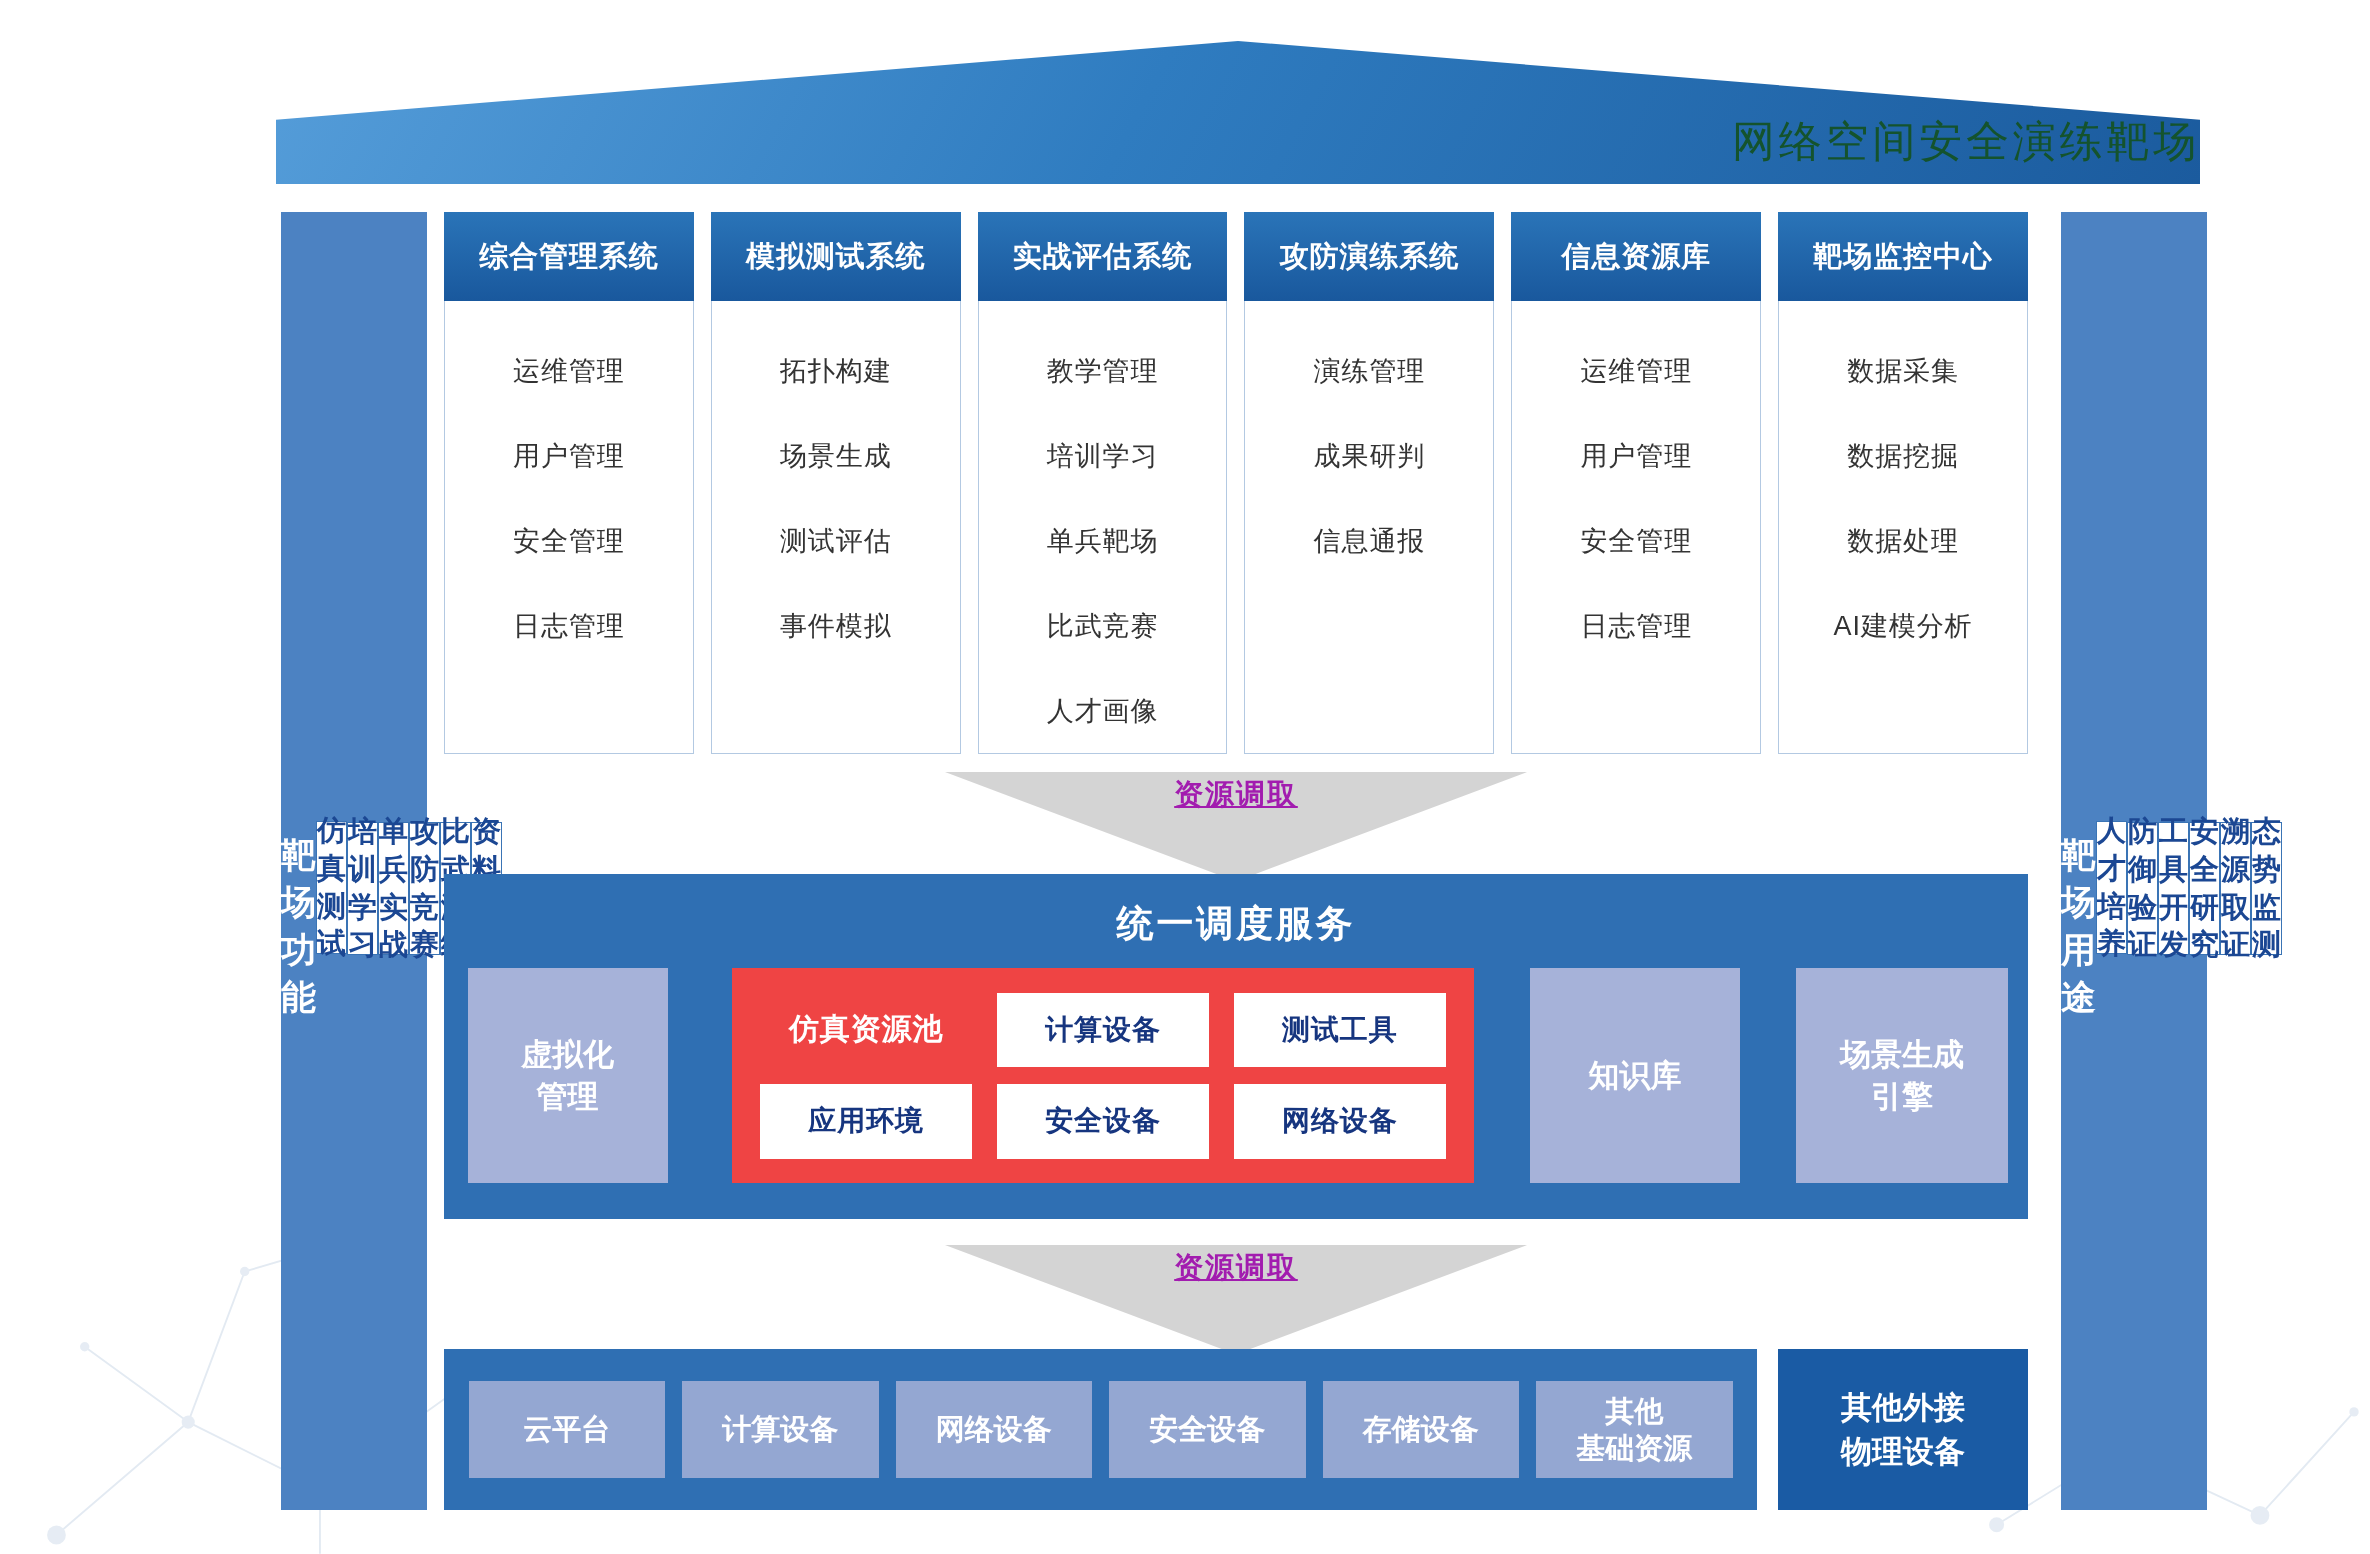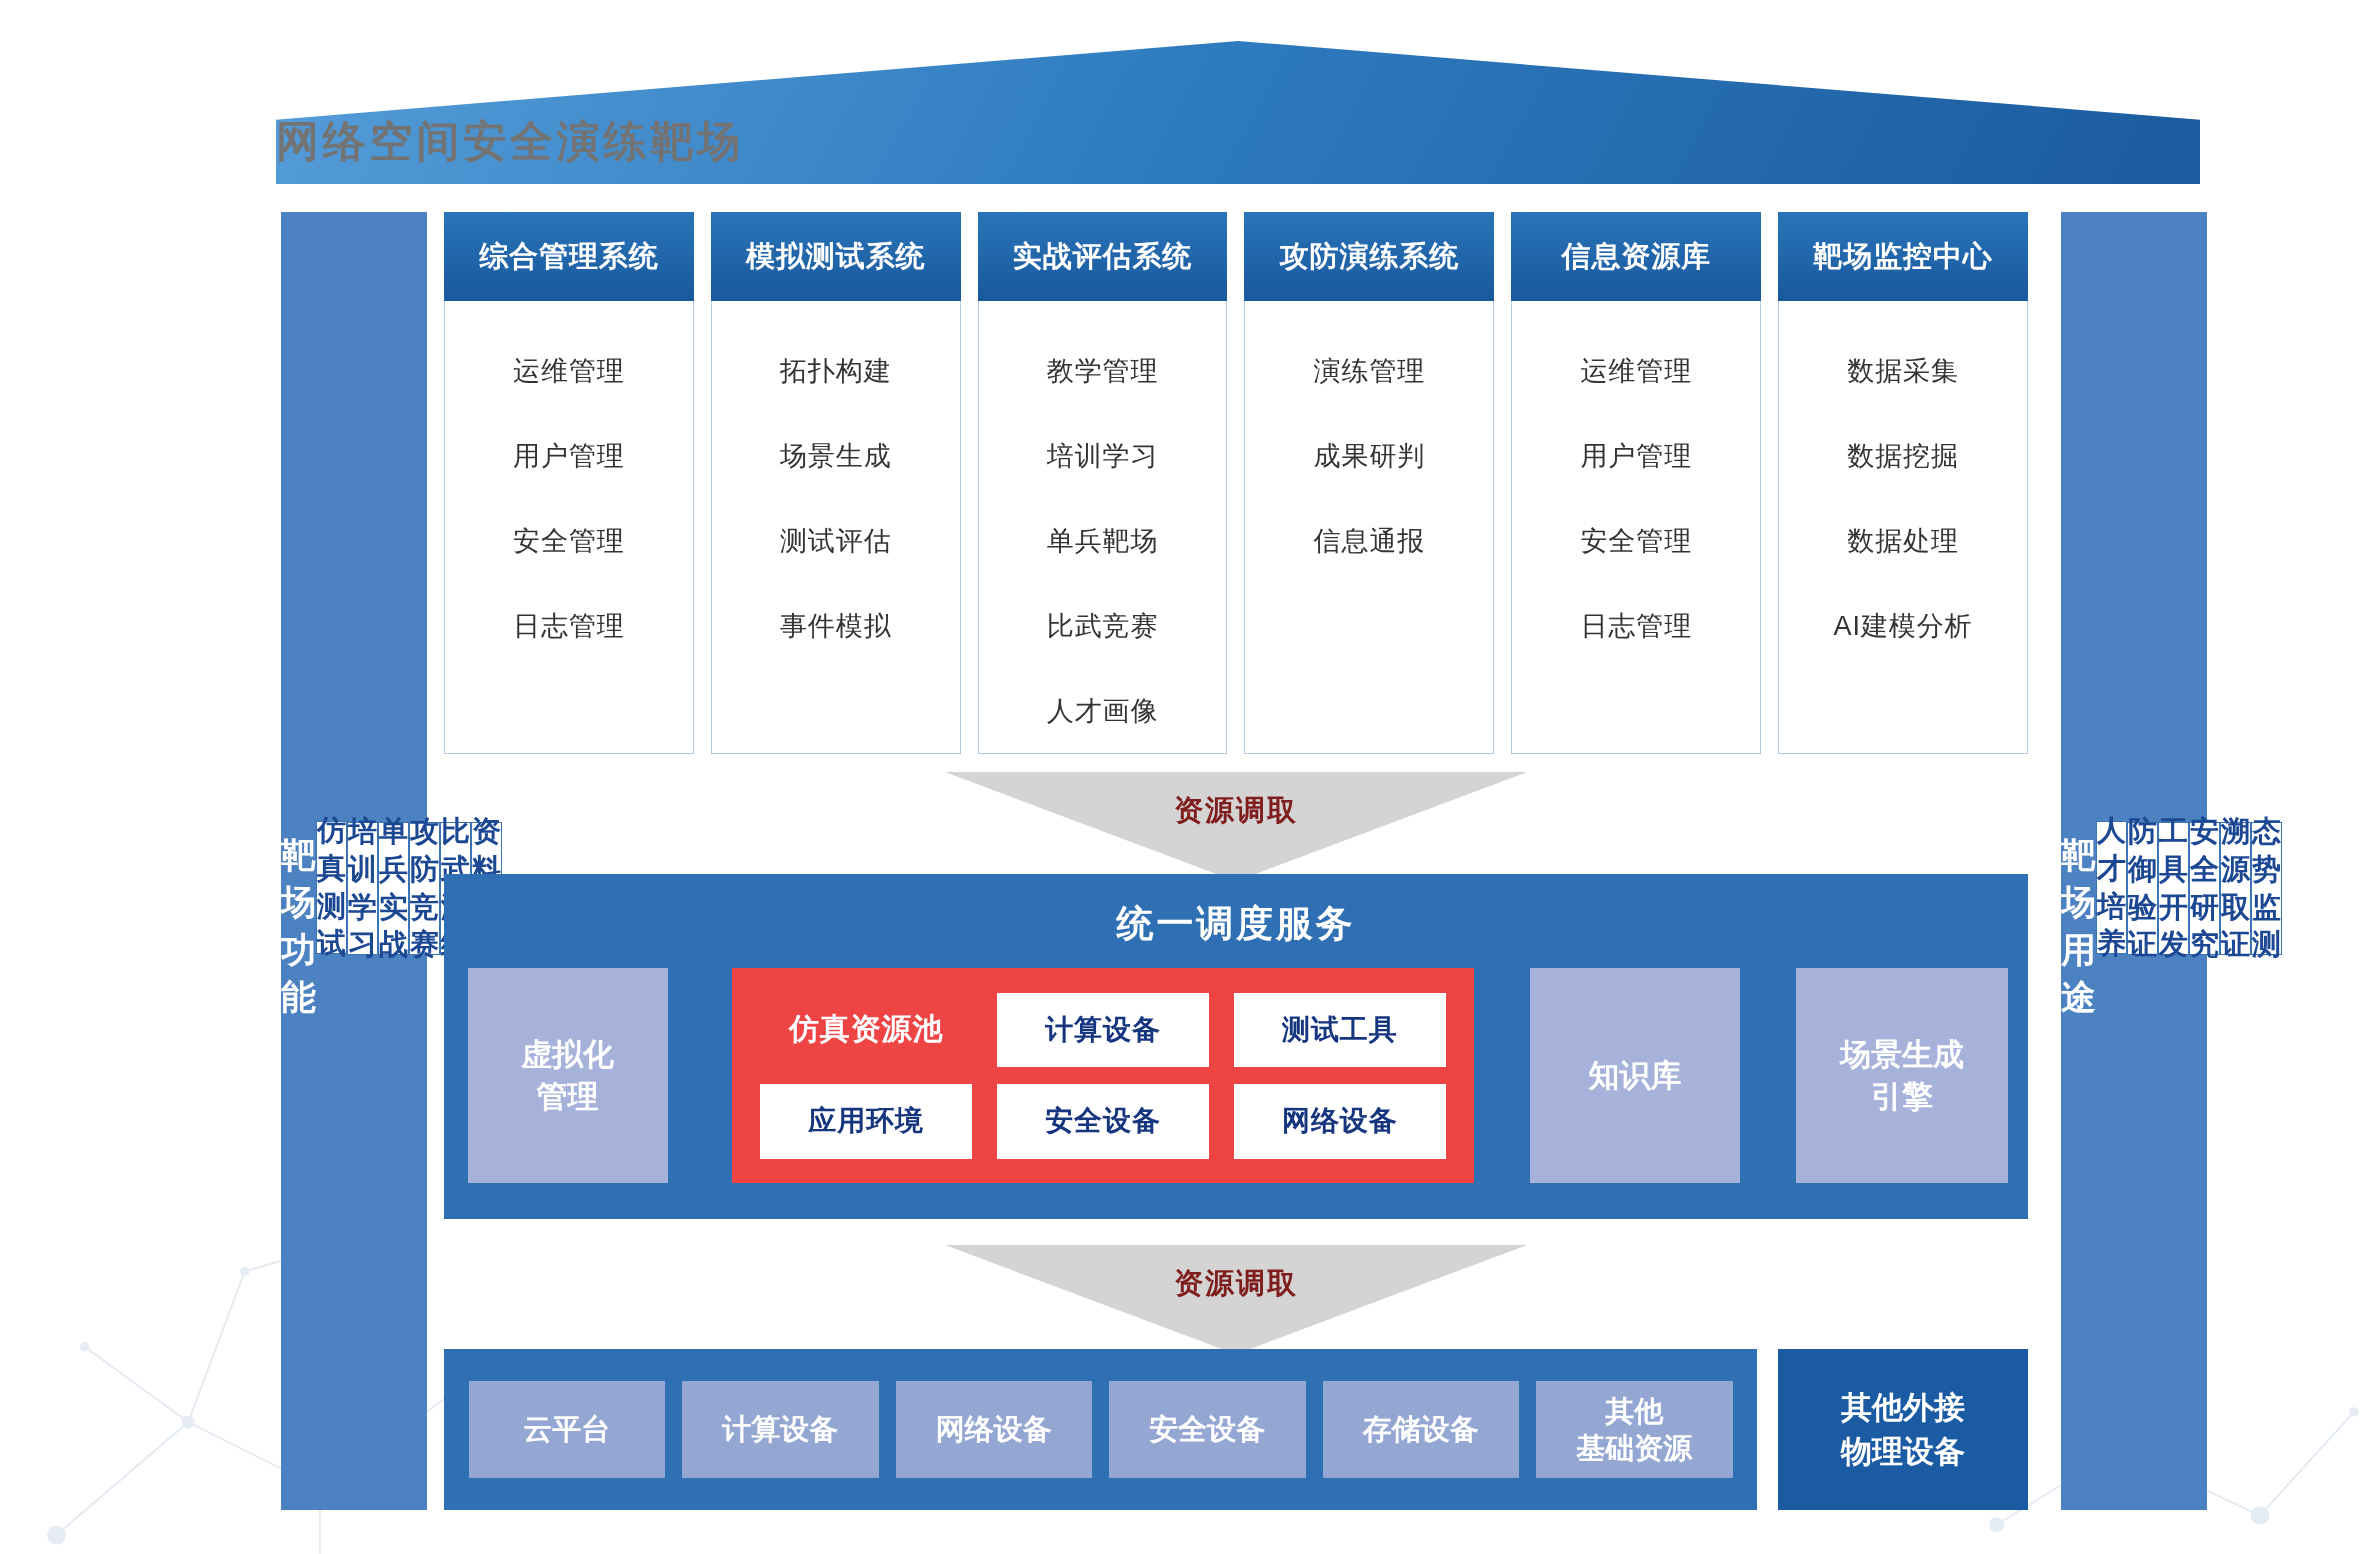--- a/index.html
+++ b/index.html
@@ -6,22 +6,22 @@
   body { font-family: "Liberation Sans", "DejaVu Sans", sans-serif; }
   .canvas { position: relative; width: 2370px; height: 1555px; background: #ffffff; overflow: hidden; }
 
   .deco { position: absolute; pointer-events: none; opacity: .9; }
 
   
   .roof { position: absolute; left: 276px; top: 41px; width: 1924px; height: 143px; }
   .roof-shape { position: absolute; inset: 0;
     background: linear-gradient(118deg, #559dd9 0%, #2f7cc0 45%, #1b5b9e 100%);
     clip-path: polygon(0 55%, 50% 0, 100% 55%, 100% 100%, 0 100%); }
-  .roof-title { position: absolute; left: 0; right: 0; bottom: 13px; text-align: left;
-    color: #737373; font-size: 43px; font-weight: bold; letter-spacing: 3.8px; }
+  .roof-title { position: absolute; left: 0; right: 0; bottom: 13px; text-align: right;
+    color: #14532d; font-size: 43px; font-weight: normal; letter-spacing: 3.8px; }
 
   
   .side { position: absolute; top: 212px; width: 146px; height: 1298px; background: #4c82c2;
     display: flex; flex-direction: row; align-items: center; }
   .side-left { left: 281px; }
   .side-right { left: 2061px; }
   .side-title { margin-top: 36px; height: 96px; color: #fff; font-weight: bold; font-size: 35px;
     line-height: 1.35; text-align: center; white-space: pre-line; }
   .side-box { margin-top: 53px; width: 112px; height: 131px; background: #ffffff; border: 1.9px solid #3a74b5;
     display: flex; align-items: center; justify-content: center; text-align: center;
@@ -38,21 +38,21 @@
   .system-body { flex: 1; background: #fff; border: 1.9px solid #b3c9e2; border-top: none;
     padding-top: 27px; display: flex; flex-direction: column; box-sizing: border-box; }
   .system-item { height: 85px; display: flex; align-items: center; justify-content: center;
     font-size: 27px; color: #333333; letter-spacing: 0.9px; }
 
   
   .arrow { position: absolute; left: 945px; width: 582px; height: 105px; background: #d4d4d4;
     clip-path: polygon(0 0, 100% 0, 52% 100%, 48% 100%); display: flex; justify-content: center; }
   .arrow-1 { top: 772px; }
   .arrow-2 { top: 1245px; }
-  .arrow-label { margin-top: 19px; font-size: 29px; font-weight: bold; color: #7f1d1d; letter-spacing: 1.9px; }
+  .arrow-label { margin-top: 3px; font-size: 29px; font-weight: bold; color: #a21caf; letter-spacing: 1.9px; text-decoration: underline; }
 
   
   .sched { position: absolute; left: 444px; top: 874px; width: 1584px; height: 345px; background: #2f6fb3; }
   .sched-title { position: absolute; top: 24.5px; left: 0; right: 0; text-align: center;
     color: #fff; font-size: 37px; font-weight: bold; letter-spacing: 2.8px; }
   .lightbox { position: absolute; top: 94px; height: 215px; background: #a6b2d9;
     color: #fff; font-weight: bold; font-size: 31px; line-height: 1.35;
     display: flex; align-items: center; justify-content: center; text-align: center; white-space: pre-line; }
   .virt   { left: 23.5px;   width: 200px; }
   .kb     { left: 1086px; width: 210px; }

